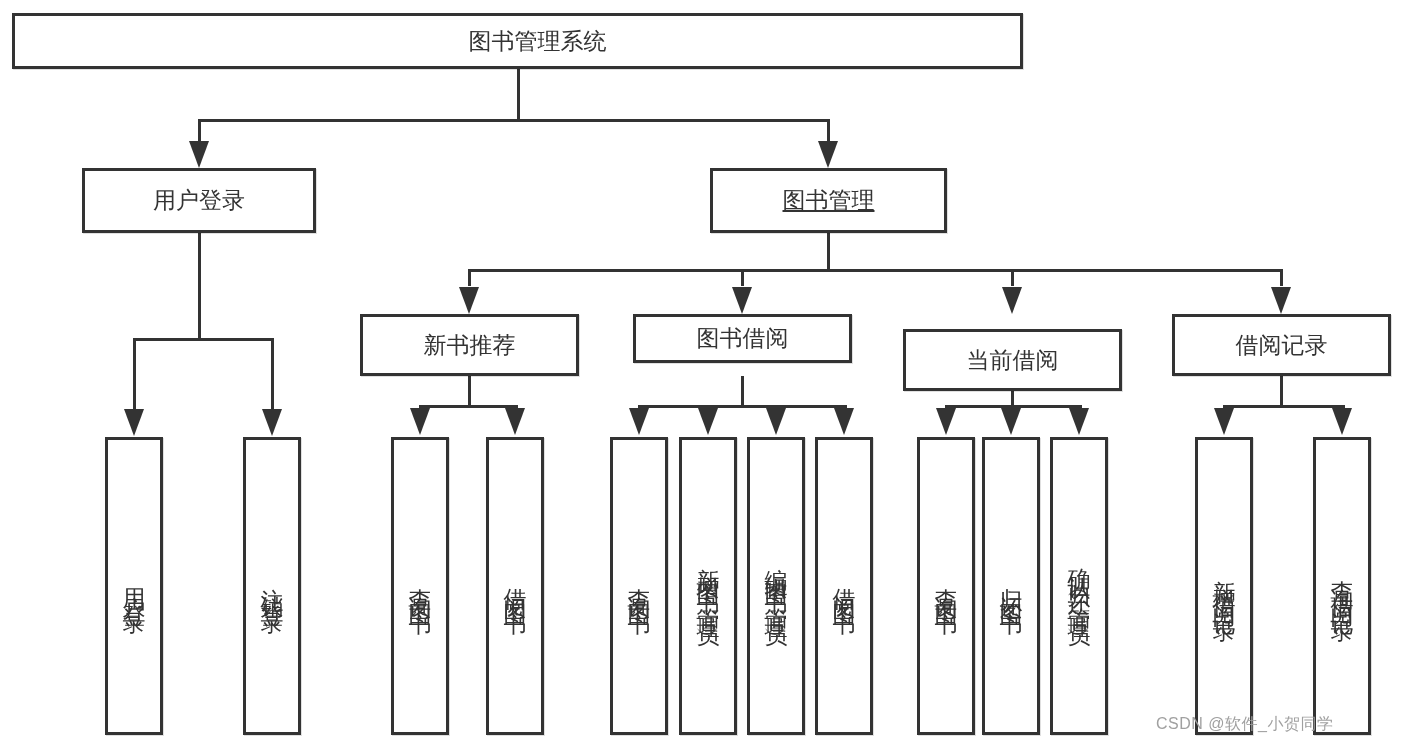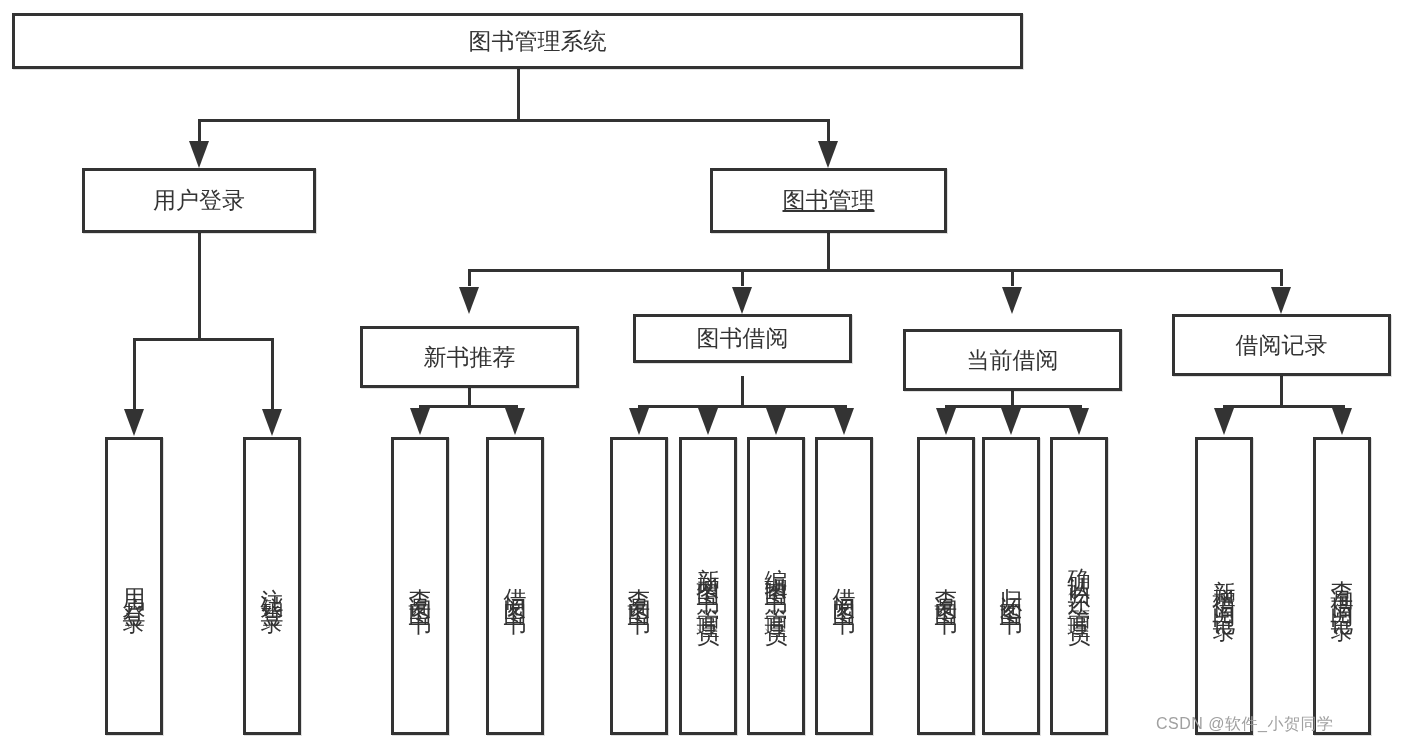--- a/index.html
+++ b/index.html
@@ -100,21 +100,21 @@
   <div class="hl" style="left:468px; top:269px; width:815px;"></div>
   <div class="vl" style="left:468px; top:269px; height:17px;"></div>
   <div class="ar" style="left:459px; top:287px;"></div>
   <div class="vl" style="left:741px; top:269px; height:17px;"></div>
   <div class="ar" style="left:732px; top:287px;"></div>
   <div class="vl" style="left:1011px; top:269px; height:17px;"></div>
   <div class="ar" style="left:1002px; top:287px;"></div>
   <div class="vl" style="left:1280px; top:269px; height:17px;"></div>
   <div class="ar" style="left:1271px; top:287px;"></div>
 
-  <div class="box" style="left:360px; top:314px; width:219px; height:62px;margin-top:12px;">
+  <div class="box" style="left:360px; top:314px; width:219px; height:62px;">
     <span>新书推荐</span>
   </div>
   <div class="box" style="left:633px; top:314px; width:219px; height:49px;">
     <span>图书借阅</span>
   </div>
   <div class="box" style="left:903px; top:329px; width:219px; height:62px;">
     <span>当前借阅</span>
   </div>
   <div class="box" style="left:1172px; top:314px; width:219px; height:62px;">
     <span>借阅记录</span>

